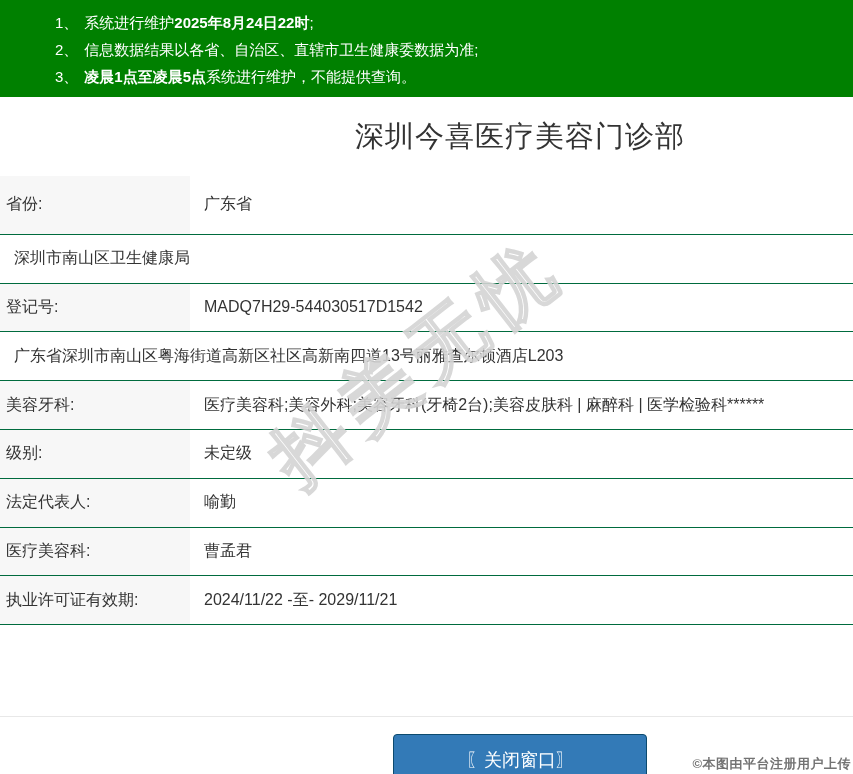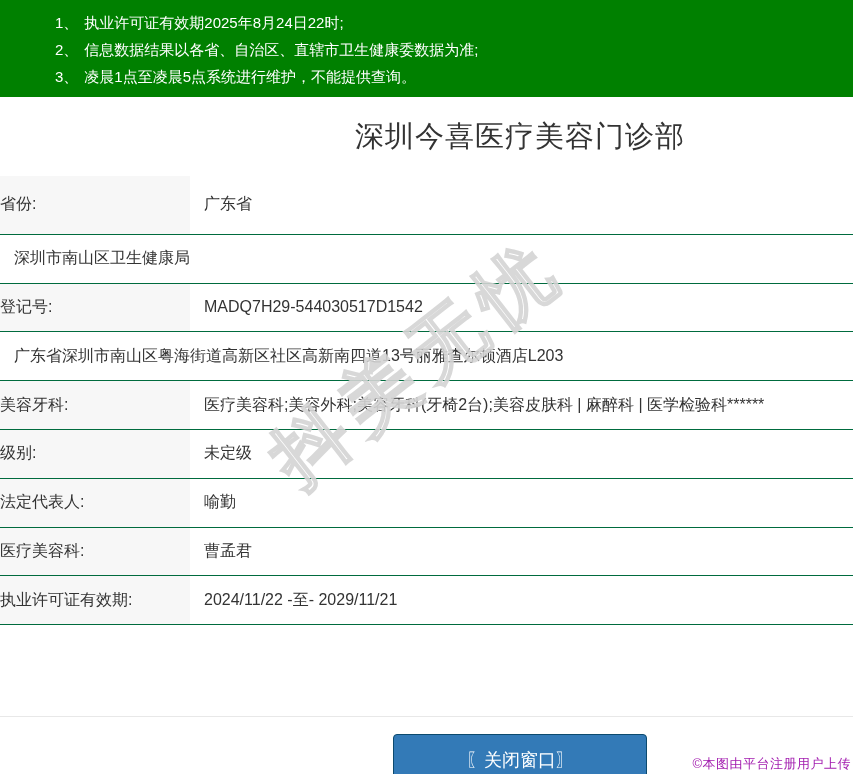--- a/index.html
+++ b/index.html
@@ -13,40 +13,40 @@
   .inner { width:1040px; position:relative; }
 
   
   .banner {
     background:#008000; color:#fff;
     height:97px; padding:9px 0 0 55px;
     font-size:15px; line-height:27px;
   }
   .banner .line { white-space:nowrap; }
   .banner .num { margin-right:6px; }
-  .banner b { font-weight:normal; }
+  .banner b { font-weight:bold; }
 
   
   .page-title {
     height:79px; line-height:79px; text-align:center;
     font-size:29px; color:#333; font-weight:400;
     letter-spacing:1px;
   }
 
   
   .info-table { width:1040px; }
   .info-row {
     display:flex; align-items:stretch;
     height:48.8px; border-bottom:1px solid #006b3e;
   }
   .info-row:first-child { height:58.8px; }
   .info-label {
     width:190px; background:#f7f7f7; color:#333;
     font-size:16px; display:flex; align-items:center;
-    flex:none;
+    padding-left:6px; flex:none;
   }
   .info-value {
     flex:1; color:#333; font-size:16px;
     display:flex; align-items:center; padding-left:14px;
     white-space:nowrap;
   }
 
   
   .footer-rule {
     width:1040px; border-top:1px solid #e8e8e8;
@@ -55,21 +55,21 @@
   .btn-wrap { width:1040px; text-align:center; margin-top:17px; }
   .close-btn {
     display:inline-block; width:254px; height:52px; line-height:36px;
     background:#337ab7; border:1px solid #0c4a6e; border-radius:4px;
     color:#fff; font-size:18px; text-align:center; cursor:pointer;
     font-family:"Liberation Sans","DejaVu Sans",sans-serif;
   }
 
   .copyright {
     position:absolute; right:2px; bottom:1px;
-    font-size:13px; font-weight:normal; color:#a21caf;
+    font-size:13px; font-weight:bold; color:#737373;
     text-shadow:
       -1px -1px 0 #fff, 1px -1px 0 #fff,
       -1px  1px 0 #fff, 1px  1px 0 #fff;
     letter-spacing:0.5px;
   }
 
   
   .watermark {
     position:absolute; left:283px; top:420px;
     transform:rotate(-38deg); transform-origin:left center;
@@ -81,21 +81,21 @@
   }
 </style>
 </head>
 <body>
 
 <div class="viewport">
   <div class="inner">
 
     <div class="banner">
       <div class="line">
-        <span class="num">1、</span><span>执业许可证有效期</span><b>2025年8月24日22时</b><span>;</span>
+        <span class="num">1、</span><span>系统进行维护</span><b>2025年8月24日22时</b><span>;</span>
       </div>
       <div class="line">
         <span class="num">2、</span><span>信息数据结果以各省、自治区、直辖市卫生健康委数据为准;</span><b></b><span></span>
       </div>
       <div class="line">
         <span class="num">3、</span><span></span><b>凌晨1点至凌晨5点</b><span>系统进行维护，不能提供查询。</span>
       </div>
     </div>
 
     <h1 class="page-title">深圳今喜医疗美容门诊部</h1>

